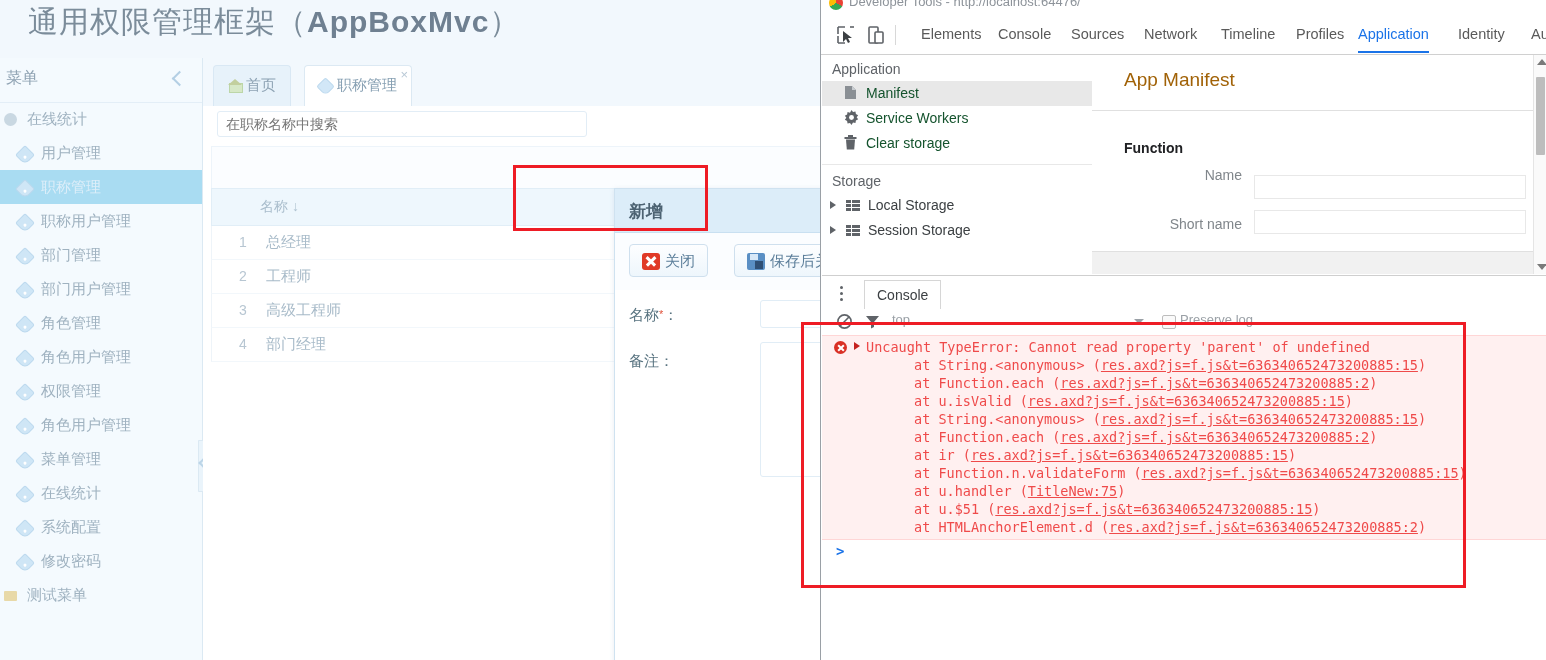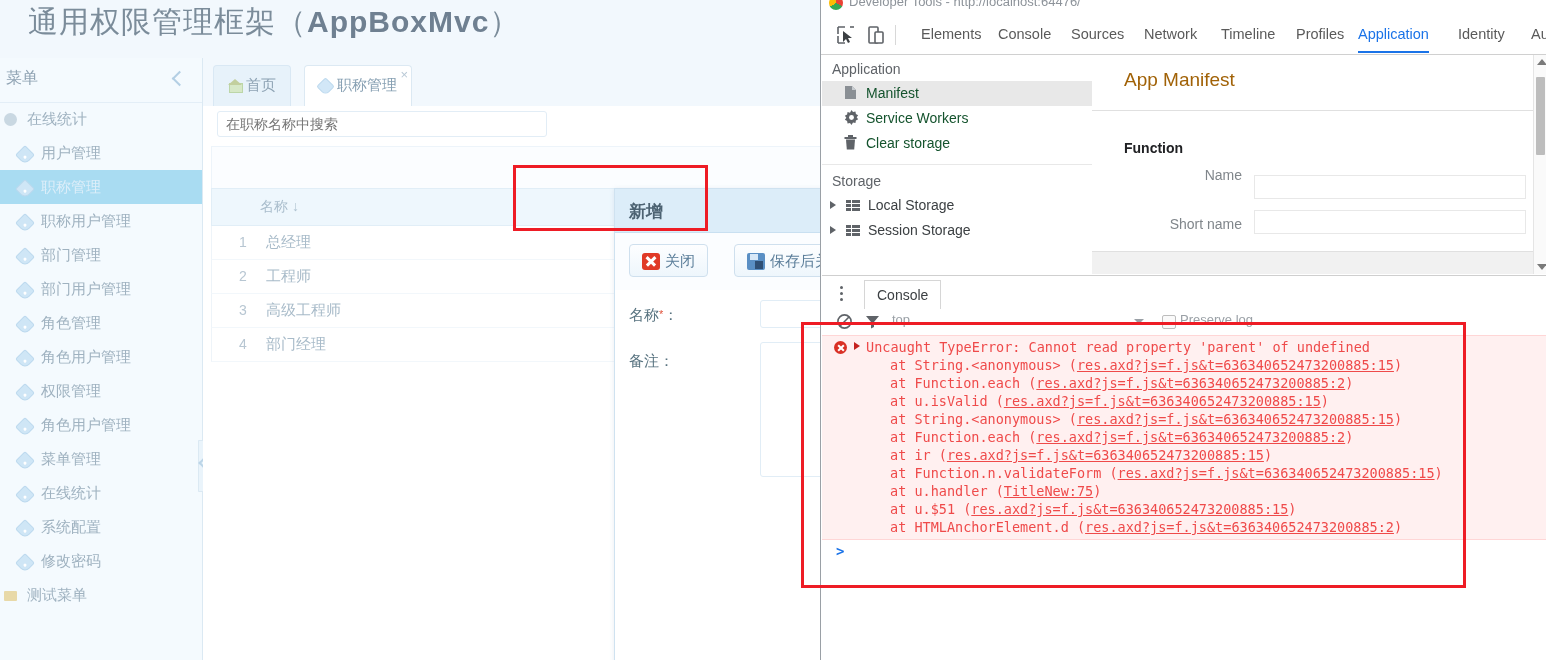--- a/index.html
+++ b/index.html
@@ -92,21 +92,21 @@
   .tab .tag-small span{
     display:block;width:11px;height:11px;background:#d2e7f7;border:1px solid #bdd9ee;transform:rotate(-45deg);
     border-radius:2px 2px 2px 5px;
   }
   .tab .tab-close{
     position:absolute;right:3px;top:2px;font-size:13px;color:#b9c9d6;line-height:13px;cursor:pointer;
   }
 
   #searchbar{position:absolute;left:0;top:48px;width:1343px;height:40px;background:#ffffff;}
   #search-input{
-    position:absolute;left:14px;top:5px;width:330px;height:26px;
+    position:absolute;left:14px;top:5px;width:370px;height:26px;
     border:1px solid #e2edf6;border-radius:3px;background:#fff;
     font-size:14px;color:#c9d7e2;padding:0 8px;box-sizing:border-box;
     font-family:"Liberation Sans","DejaVu Sans",sans-serif;
   }
   #toolbar-strip{position:absolute;left:8px;top:88px;width:1320px;height:42px;background:#fbfdff;border:1px solid #edf4fa;border-bottom:none;}
   #grid{position:absolute;left:8px;top:130px;width:1320px;height:250px;}
   #grid-head{
     height:36px;background:#eef7fd;border:1px solid #e1eef7;position:relative;
   }
   #grid-head .th{position:absolute;top:9px;font-size:14px;color:#a9bdcc;white-space:nowrap;}
@@ -253,21 +253,21 @@
     content:"";position:absolute;left:2.5px;top:5.5px;width:8px;height:2px;background:#fff;
   }
   #err-icon:before{transform:rotate(45deg);}
   #err-icon:after{transform:rotate(-45deg);}
   #err-expand{
     position:absolute;left:32px;top:6px;width:0;height:0;
     border-left:6px solid #c5221f;border-top:4px solid transparent;border-bottom:4px solid transparent;cursor:pointer;
   }
   #err-msg{margin-left:44px;font-size:13.5px;color:#ef4a4a;line-height:18px;white-space:nowrap;}
   .stack-line{
-    margin-left:68px;font-size:13.5px;color:#ef4a4a;line-height:18px;white-space:nowrap;
+    margin-left:92px;font-size:13.5px;color:#ef4a4a;line-height:18px;white-space:nowrap;
   }
   .stack-line .lnk{color:#ef4a4a;text-decoration:underline;cursor:pointer;}
   #console-prompt{position:relative;height:24px;}
   #console-prompt .pg{position:absolute;left:14px;top:3px;font-size:14px;color:#1a73e8;font-weight:bold;}
 </style>
 </head>
 <body>
 
 <div id="webapp">
 

